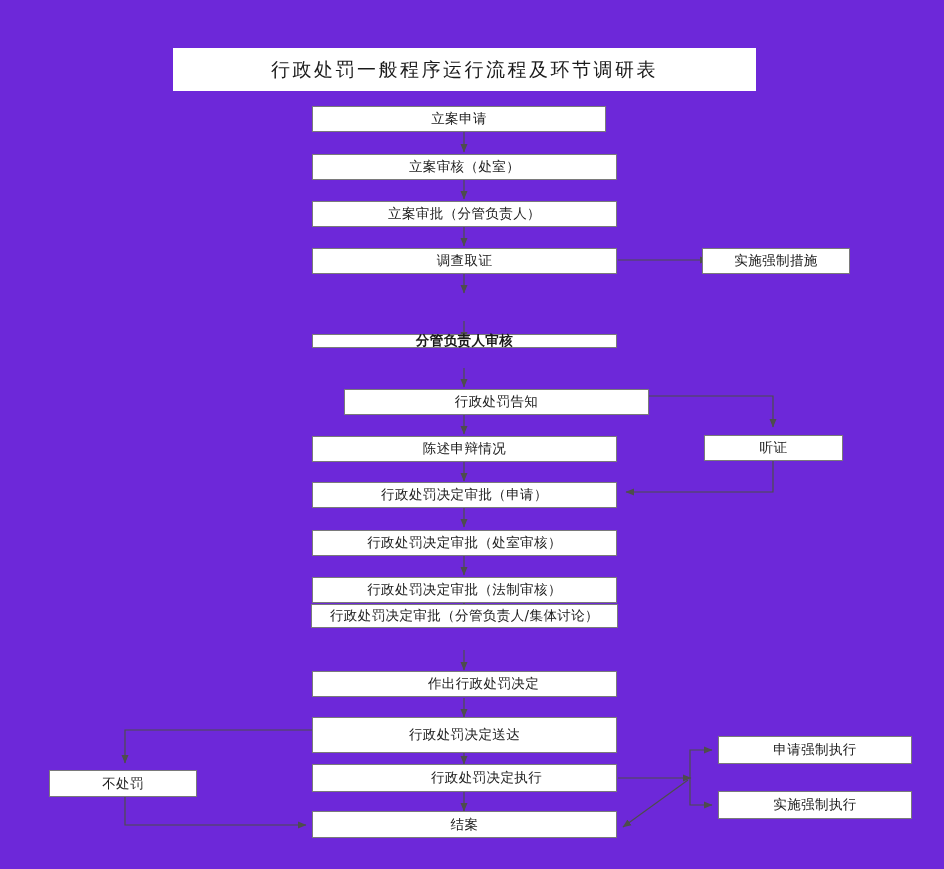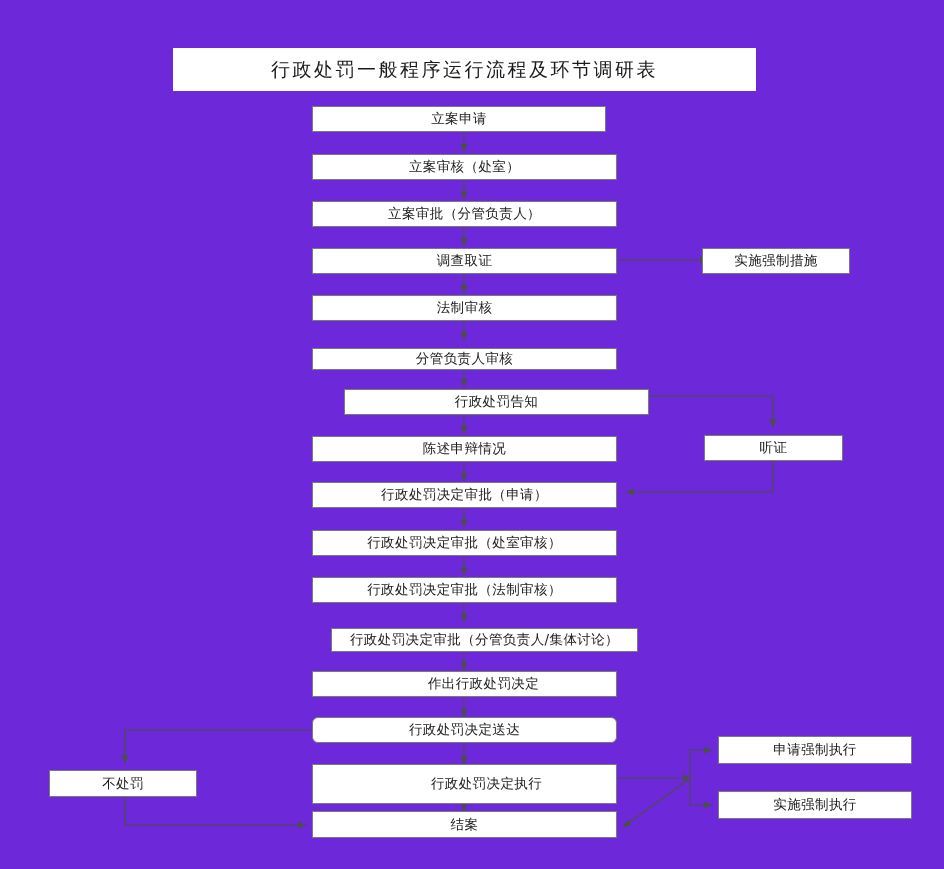--- a/index.html
+++ b/index.html
@@ -99,41 +99,40 @@
   <div class="node title" style="left:173px; top:48px; width:583px; height:43px;">行政处罚一般程序运行流程及环节调研表</div>
 
   <div class="node" style="left:312px; top:106px; width:294px; height:26px;">立案申请</div>
 
   <div class="node" style="left:312px; top:154px; width:305px; height:26px;">立案审核（处室）</div>
 
   <div class="node" style="left:312px; top:201px; width:305px; height:26px;">立案审批（分管负责人）</div>
 
   <div class="node" style="left:312px; top:248px; width:305px; height:26px;">调查取证</div>
 
-  <div class="node" style="left:312px; top:295px; width:305px; height:26px;">法制审核</div>
 
-  <div class="node" style="left:312px; top:348px; width:305px; height:22px;">分管负责人审核</div>
+  <div class="node" style="left:312px; top:334px; width:305px; height:14px;font-weight:bold;">分管负责人审核</div>
 
   <div class="node" style="left:312px; top:389px; width:305px; height:26px;margin-left:32px;">行政处罚告知</div>
 
   <div class="node" style="left:312px; top:436px; width:305px; height:26px;">陈述申辩情况</div>
 
   <div class="node" style="left:312px; top:482px; width:305px; height:26px;">行政处罚决定审批（申请）</div>
 
   <div class="node" style="left:312px; top:530px; width:305px; height:26px;">行政处罚决定审批（处室审核）</div>
 
   <div class="node" style="left:312px; top:577px; width:305px; height:26px;">行政处罚决定审批（法制审核）</div>
 
-  <div class="node" style="left:311px; top:628px; width:307px; height:24px;margin-left:20px;">行政处罚决定审批（分管负责人/集体讨论）</div>
+  <div class="node" style="left:311px; top:604px; width:307px; height:24px;">行政处罚决定审批（分管负责人/集体讨论）</div>
 
   <div class="node" style="left:312px; top:671px; width:305px; height:26px;padding-left:38px;">作出行政处罚决定</div>
 
-  <div class="node" style="left:312px; top:717px; width:305px; height:26px;border-radius:6px;">行政处罚决定送达</div>
+  <div class="node" style="left:312px; top:717px; width:305px; height:36px;">行政处罚决定送达</div>
 
-  <div class="node" style="left:312px; top:764px; width:305px; height:40px;padding-left:44px;">行政处罚决定执行</div>
+  <div class="node" style="left:312px; top:764px; width:305px; height:28px;padding-left:44px;">行政处罚决定执行</div>
 
   <div class="node" style="left:312px; top:811px; width:305px; height:27px;">结案</div>
 
   <div class="node" style="left:702px; top:248px; width:148px; height:26px;">实施强制措施</div>
 
   <div class="node" style="left:704px; top:435px; width:139px; height:26px;">听证</div>
 
   <div class="node" style="left:718px; top:736px; width:194px; height:28px;">申请强制执行</div>
 
   <div class="node" style="left:718px; top:791px; width:194px; height:28px;text-align:right;">实施强制执行</div>

